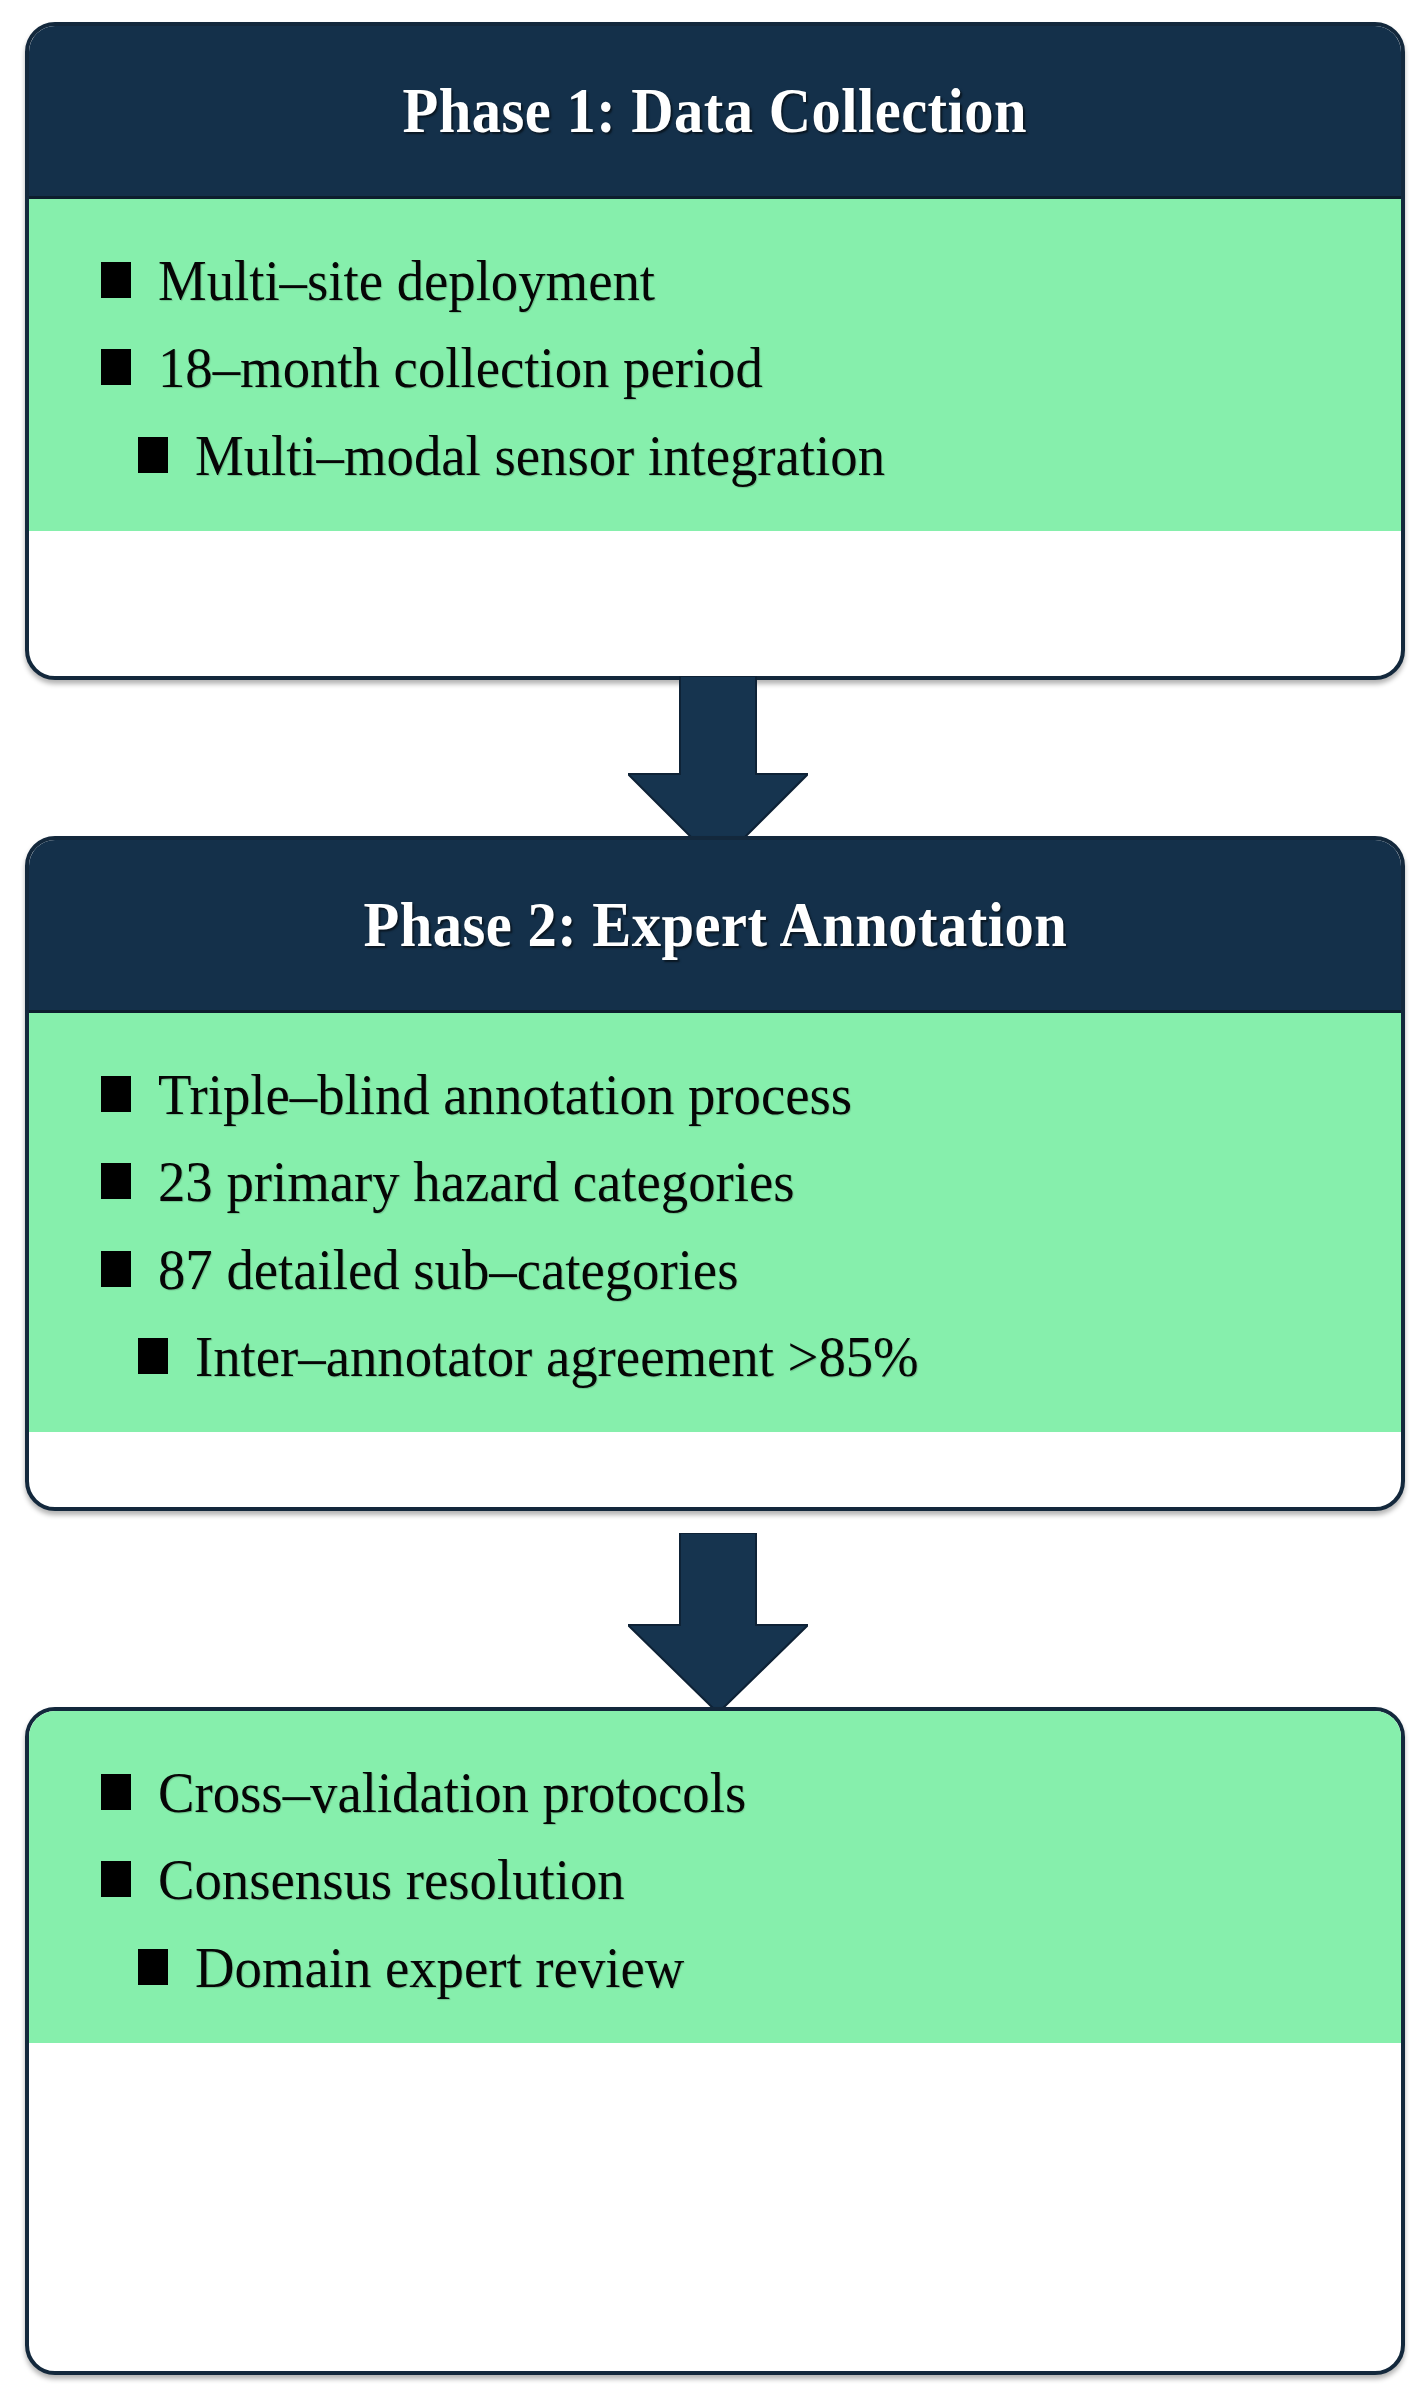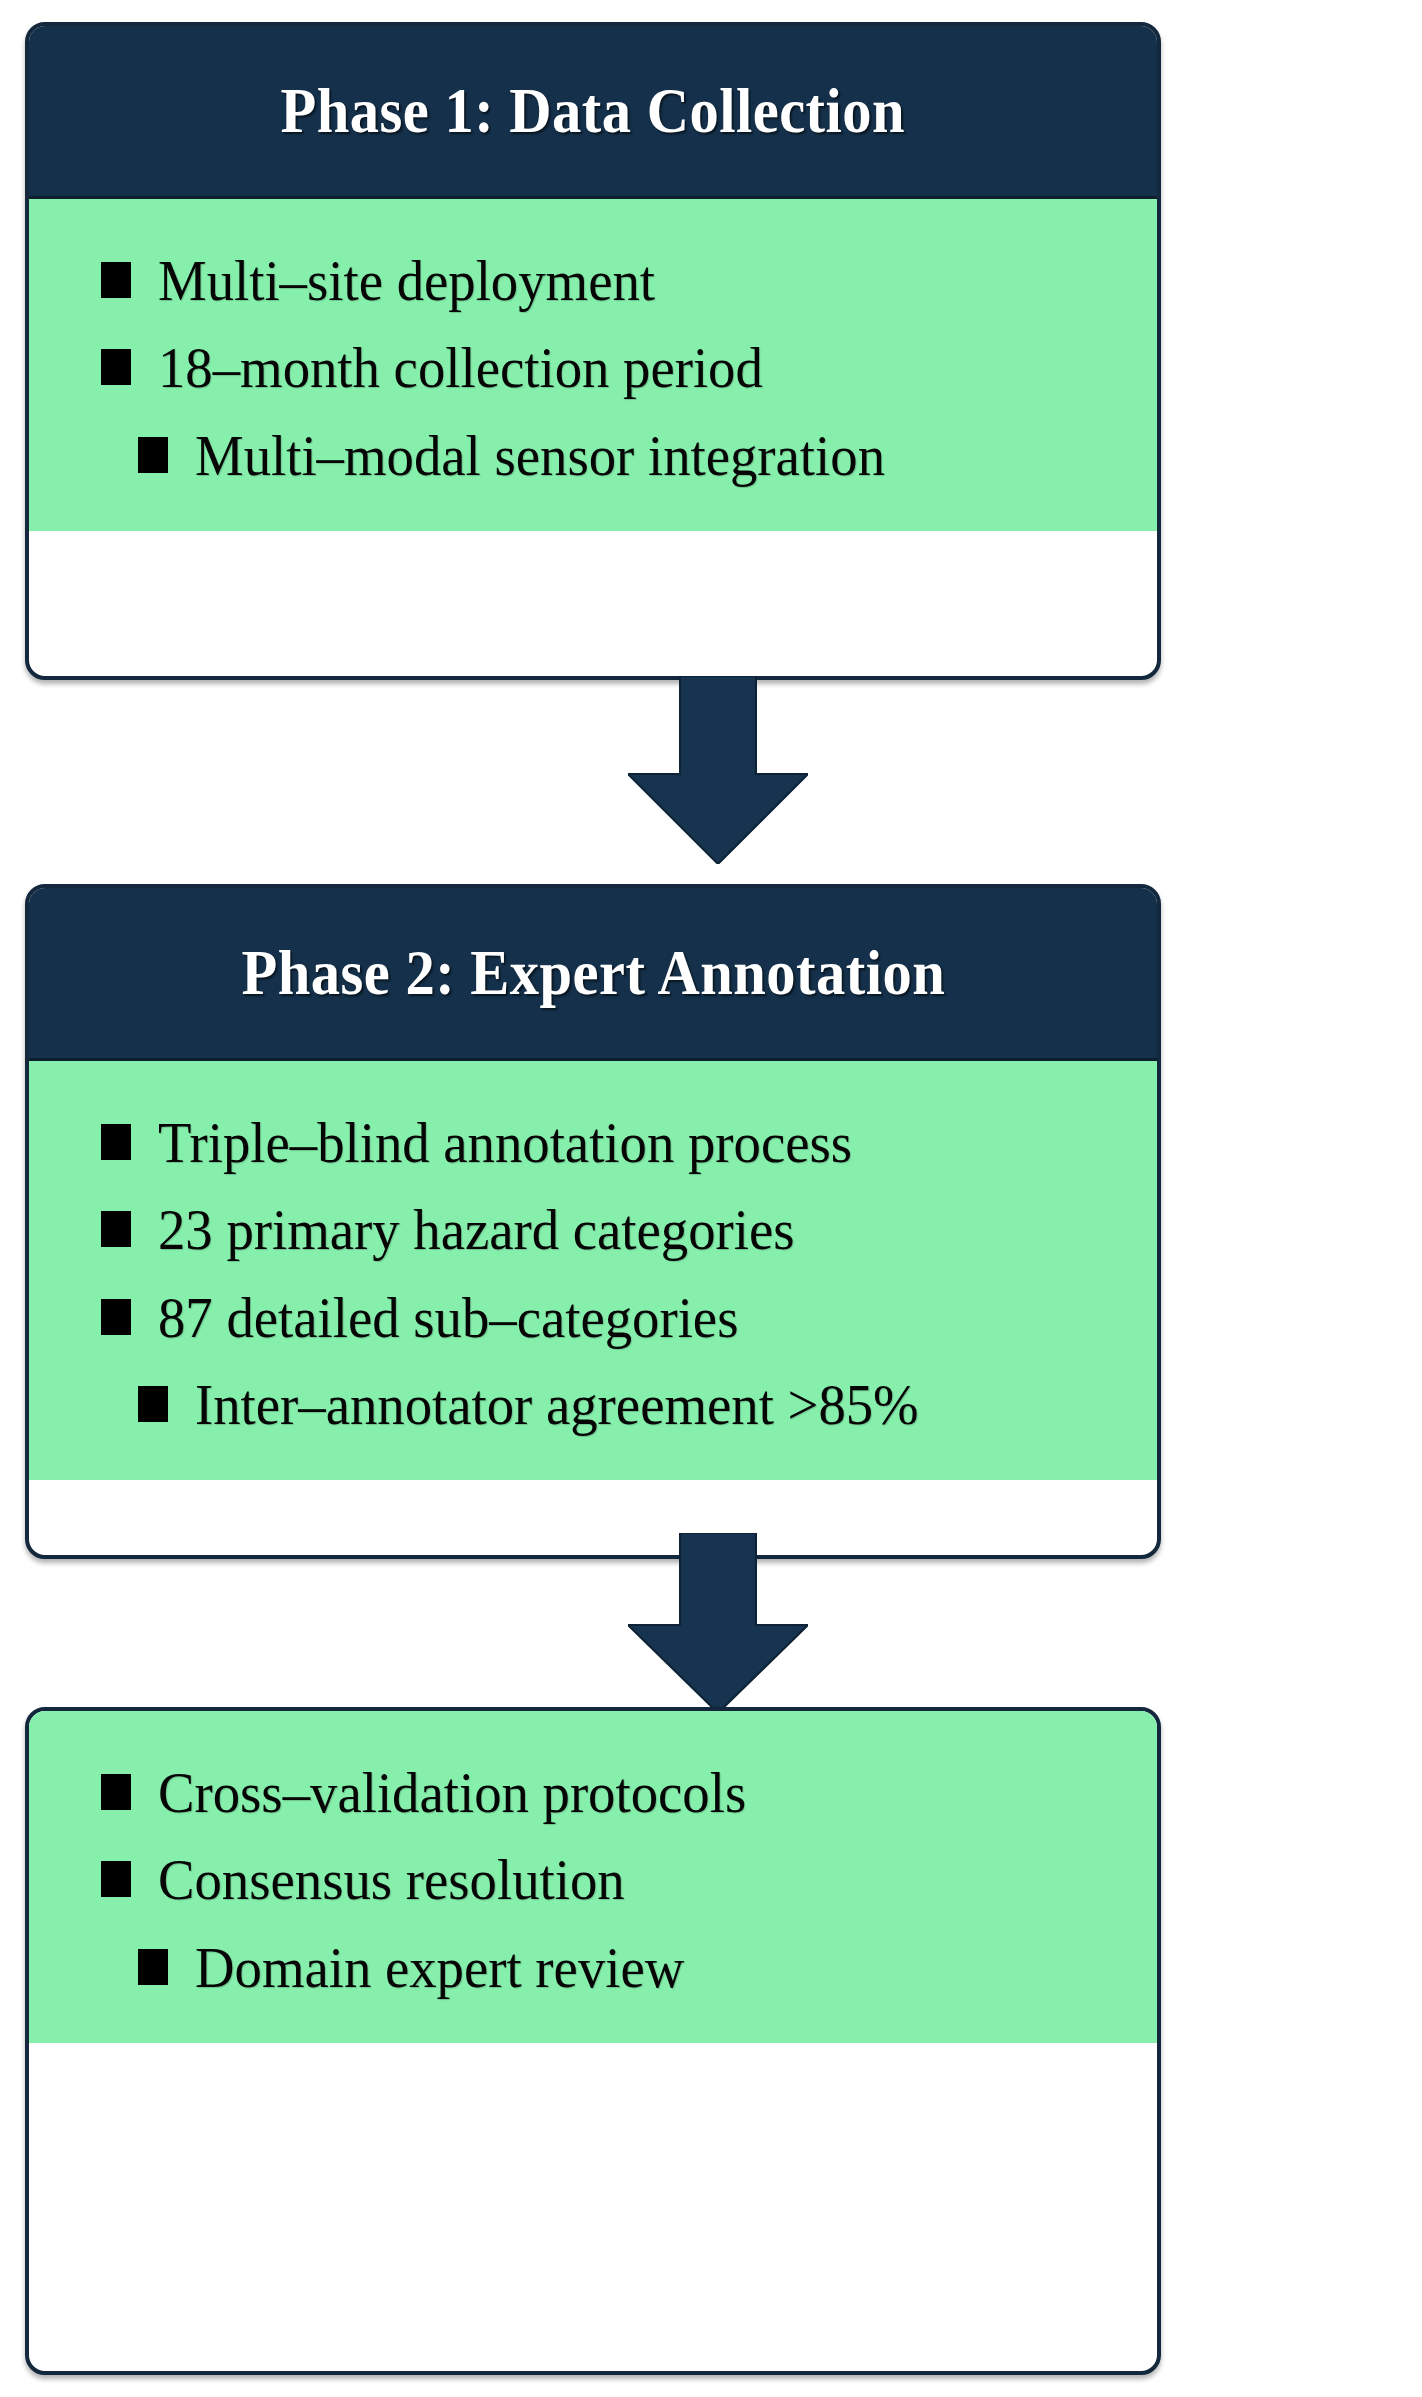--- a/index.html
+++ b/index.html
@@ -11,23 +11,23 @@
     position: relative;
     width: 1422px;
     height: 2397px;
     background: #ffffff;
     overflow: hidden;
     font-family: "Liberation Serif", "DejaVu Serif", serif;
   }
   .phase-box {
     position: absolute;
     left: 25px;
-    width: 1136px;
+    width: 1380px;
     box-sizing: border-box;
-    border-radius: 20px;
+    border-radius: 30px;
     background: #ffffff;
     border: 4px solid #13283c;
     overflow: hidden;
     box-shadow: 0 4px 5px rgba(0,0,0,0.30);
   }
   .phase-header {
     background: #14304a;
     height: 170px;
     display: flex;
     align-items: center;
@@ -104,21 +104,21 @@
       </div>
     </div>
   </div>
 
   <div class="arrow" style="top:676px;">
     <svg width="180" height="188" viewBox="0 0 180 188" xmlns="http://www.w3.org/2000/svg">
       <polygon points="52,0 128,0 128,98 180,98 90,188 0,98 52,98" fill="#16344f" stroke="#0e2236" stroke-width="2"></polygon>
     </svg>
   </div>
 
-  <div class="phase-box" style="top:884px; height:675px;">
+  <div class="phase-box" style="top:836px; height:675px;">
     <div class="phase-header">
       <div class="phase-title">Phase 2: Expert Annotation</div>
     </div>
     <div class="phase-body">
       <div class="bullet-row">
         <span class="bullet-marker"></span>
         <span class="bullet-text">Triple–blind annotation process</span>
       </div>
       <div class="bullet-row">
         <span class="bullet-marker"></span>

